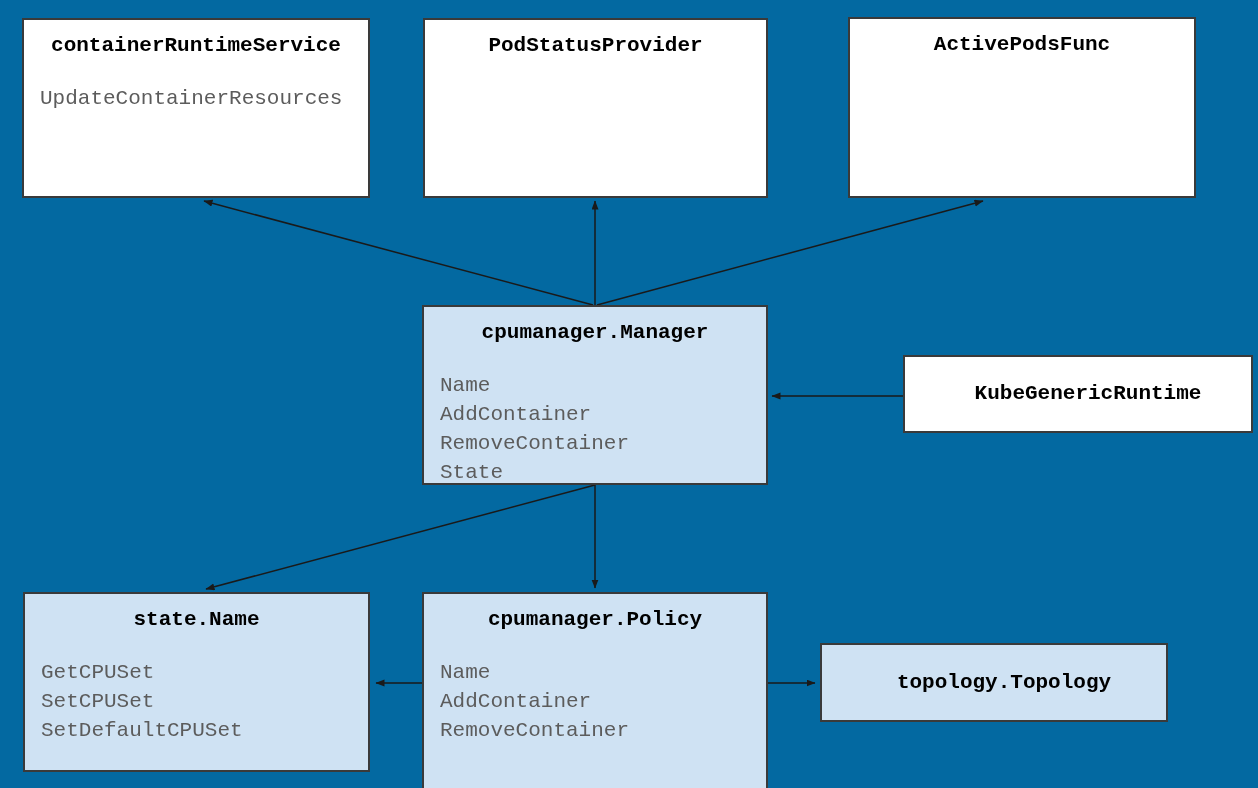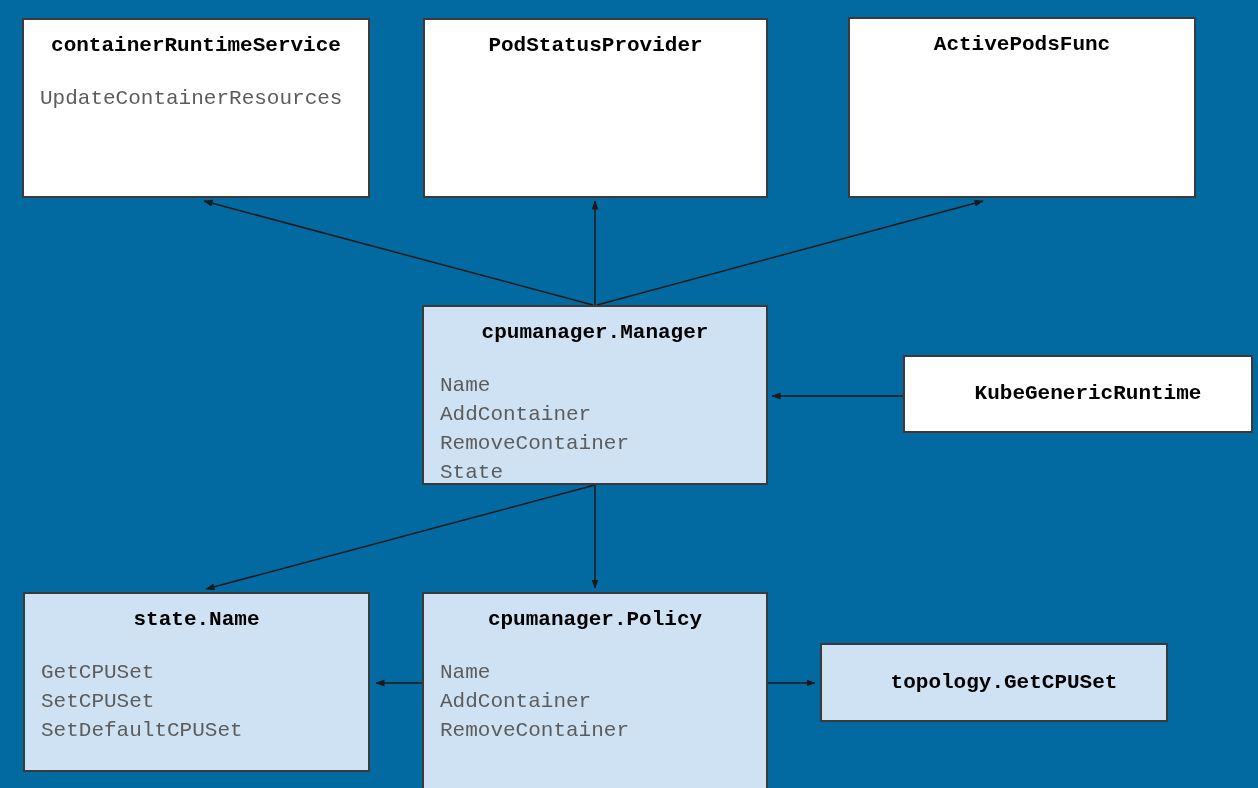--- a/index.html
+++ b/index.html
@@ -118,16 +118,16 @@
   <div class="node blue" style="left:422px; top:592px; width:346px; height:212px;">
     <div class="node-title">cpumanager.Policy</div>
     <div class="node-methods">
       <div>Name</div>
       <div>AddContainer</div>
       <div>RemoveContainer</div>
     </div>
   </div>
 
   <div class="node blue center" style="left:820px; top:643px; width:348px; height:79px;">
-    <div class="node-title">topology.GetCPUSet</div>
+    <div class="node-title">topology.Topology</div>
   </div>
 
 </div>
 
 </body></html>

